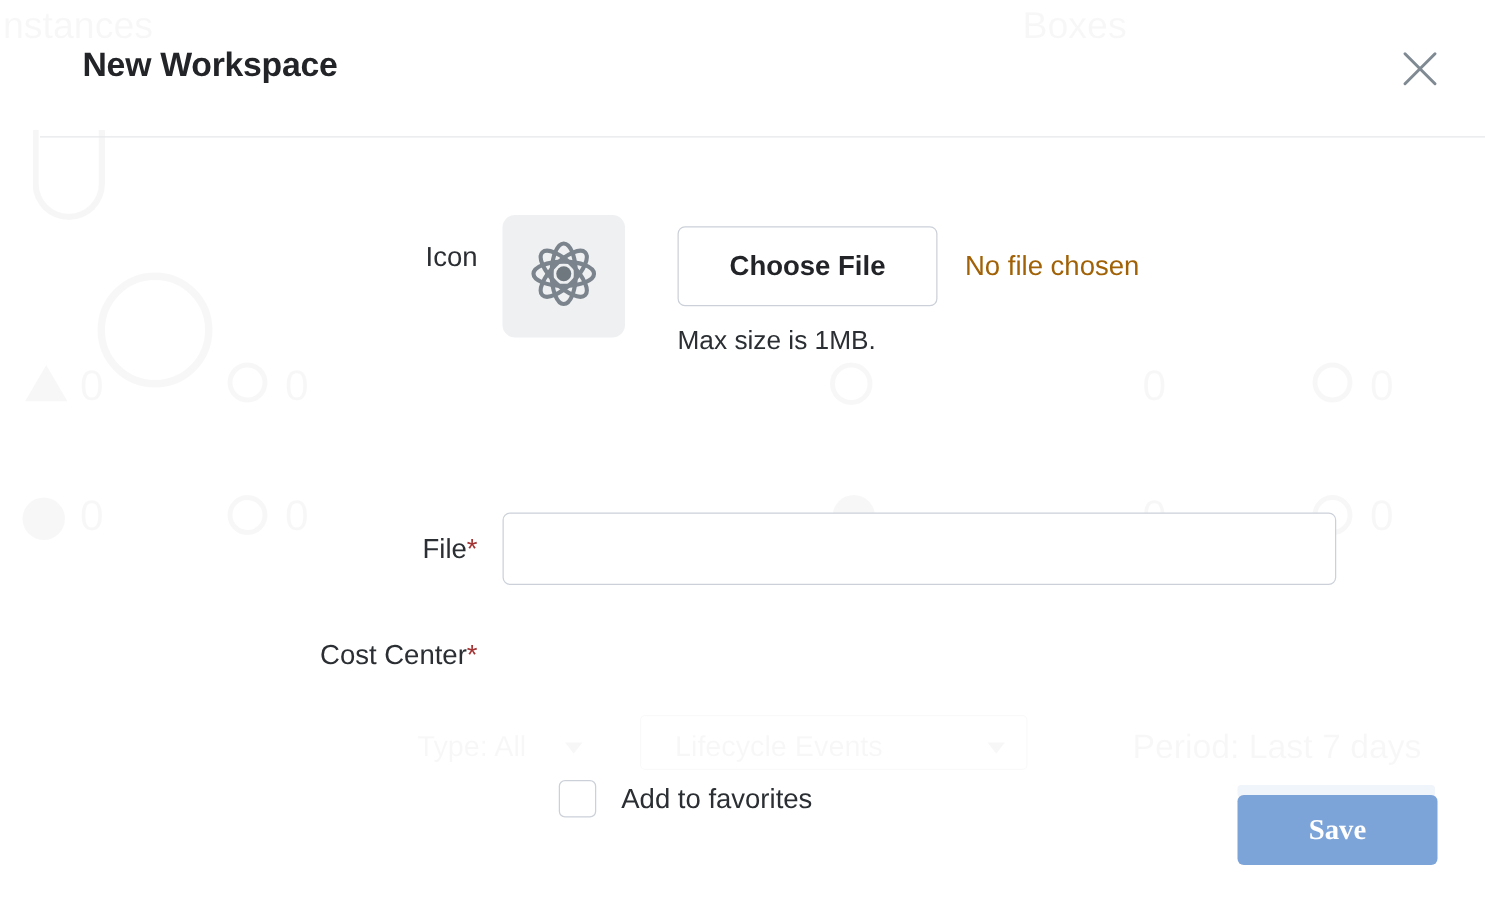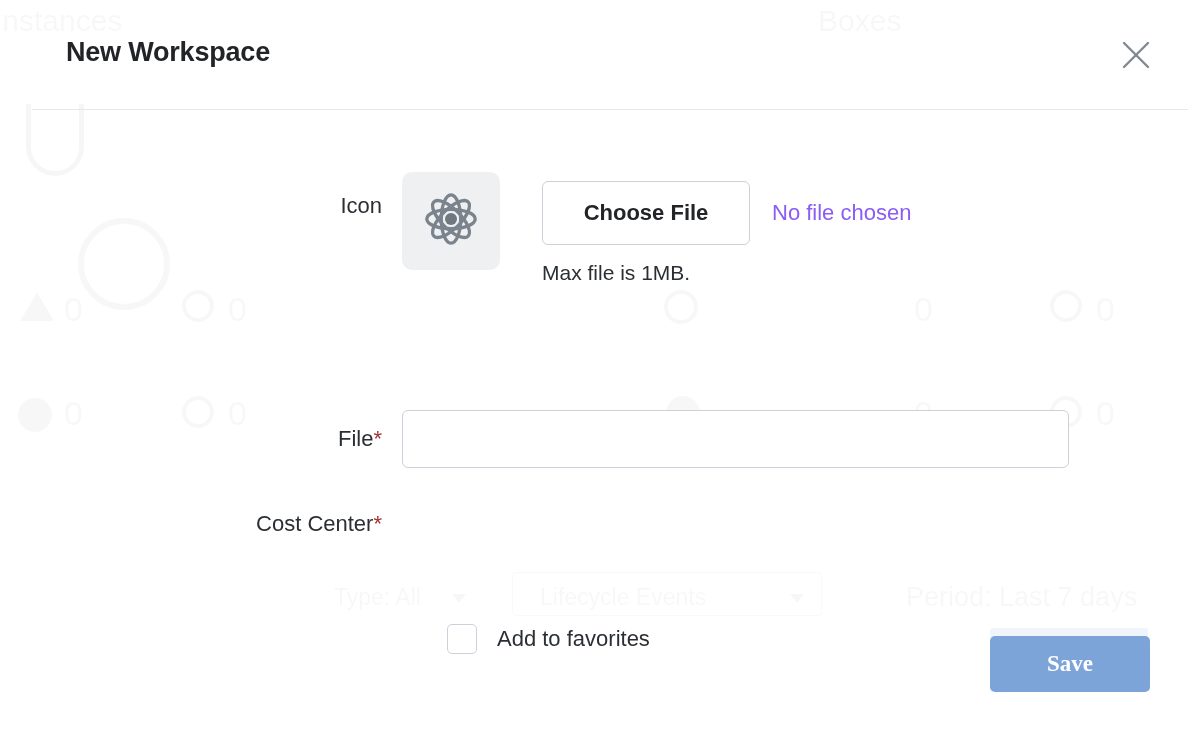--- a/index.html
+++ b/index.html
@@ -145,21 +145,21 @@
     font-family: inherit;
     font-size: 22px;
     font-weight: 700;
     color: #222428;
     cursor: pointer;
     padding: 0 22px;
   }
   .no-file {
     margin-left: 22px;
     font-size: 22px;
-    color: #8b5cf6;
+    color: #a16207;
     white-space: nowrap;
   }
   .max-size {
     margin-top: 16px;
     font-size: 21px;
     color: #2b2f33;
   }
 
   
   .row-name { left: 0; top: 300px; align-items: center; }
@@ -320,21 +320,21 @@
             <circle cx="32" cy="32" r="6.2" fill="#6f777f"></circle>
           </svg>
         </span>
       </div>
 
       <div class="file-block">
         <div class="file-line">
           <button class="choose-file-btn">Choose File</button>
           <span class="no-file">No file chosen</span>
         </div>
-        <div class="max-size">Max file is 1MB.</div>
+        <div class="max-size">Max size is 1MB.</div>
       </div>
     </div>
 
     <div class="form-row row-name">
       <div class="form-label">
         <span>File</span><span class="req" style="color: rgb(163, 50, 50);">*</span>
       </div>
       <input class="text-input" type="text" autofocus="" placeholder="" style="">
     </div>
 

